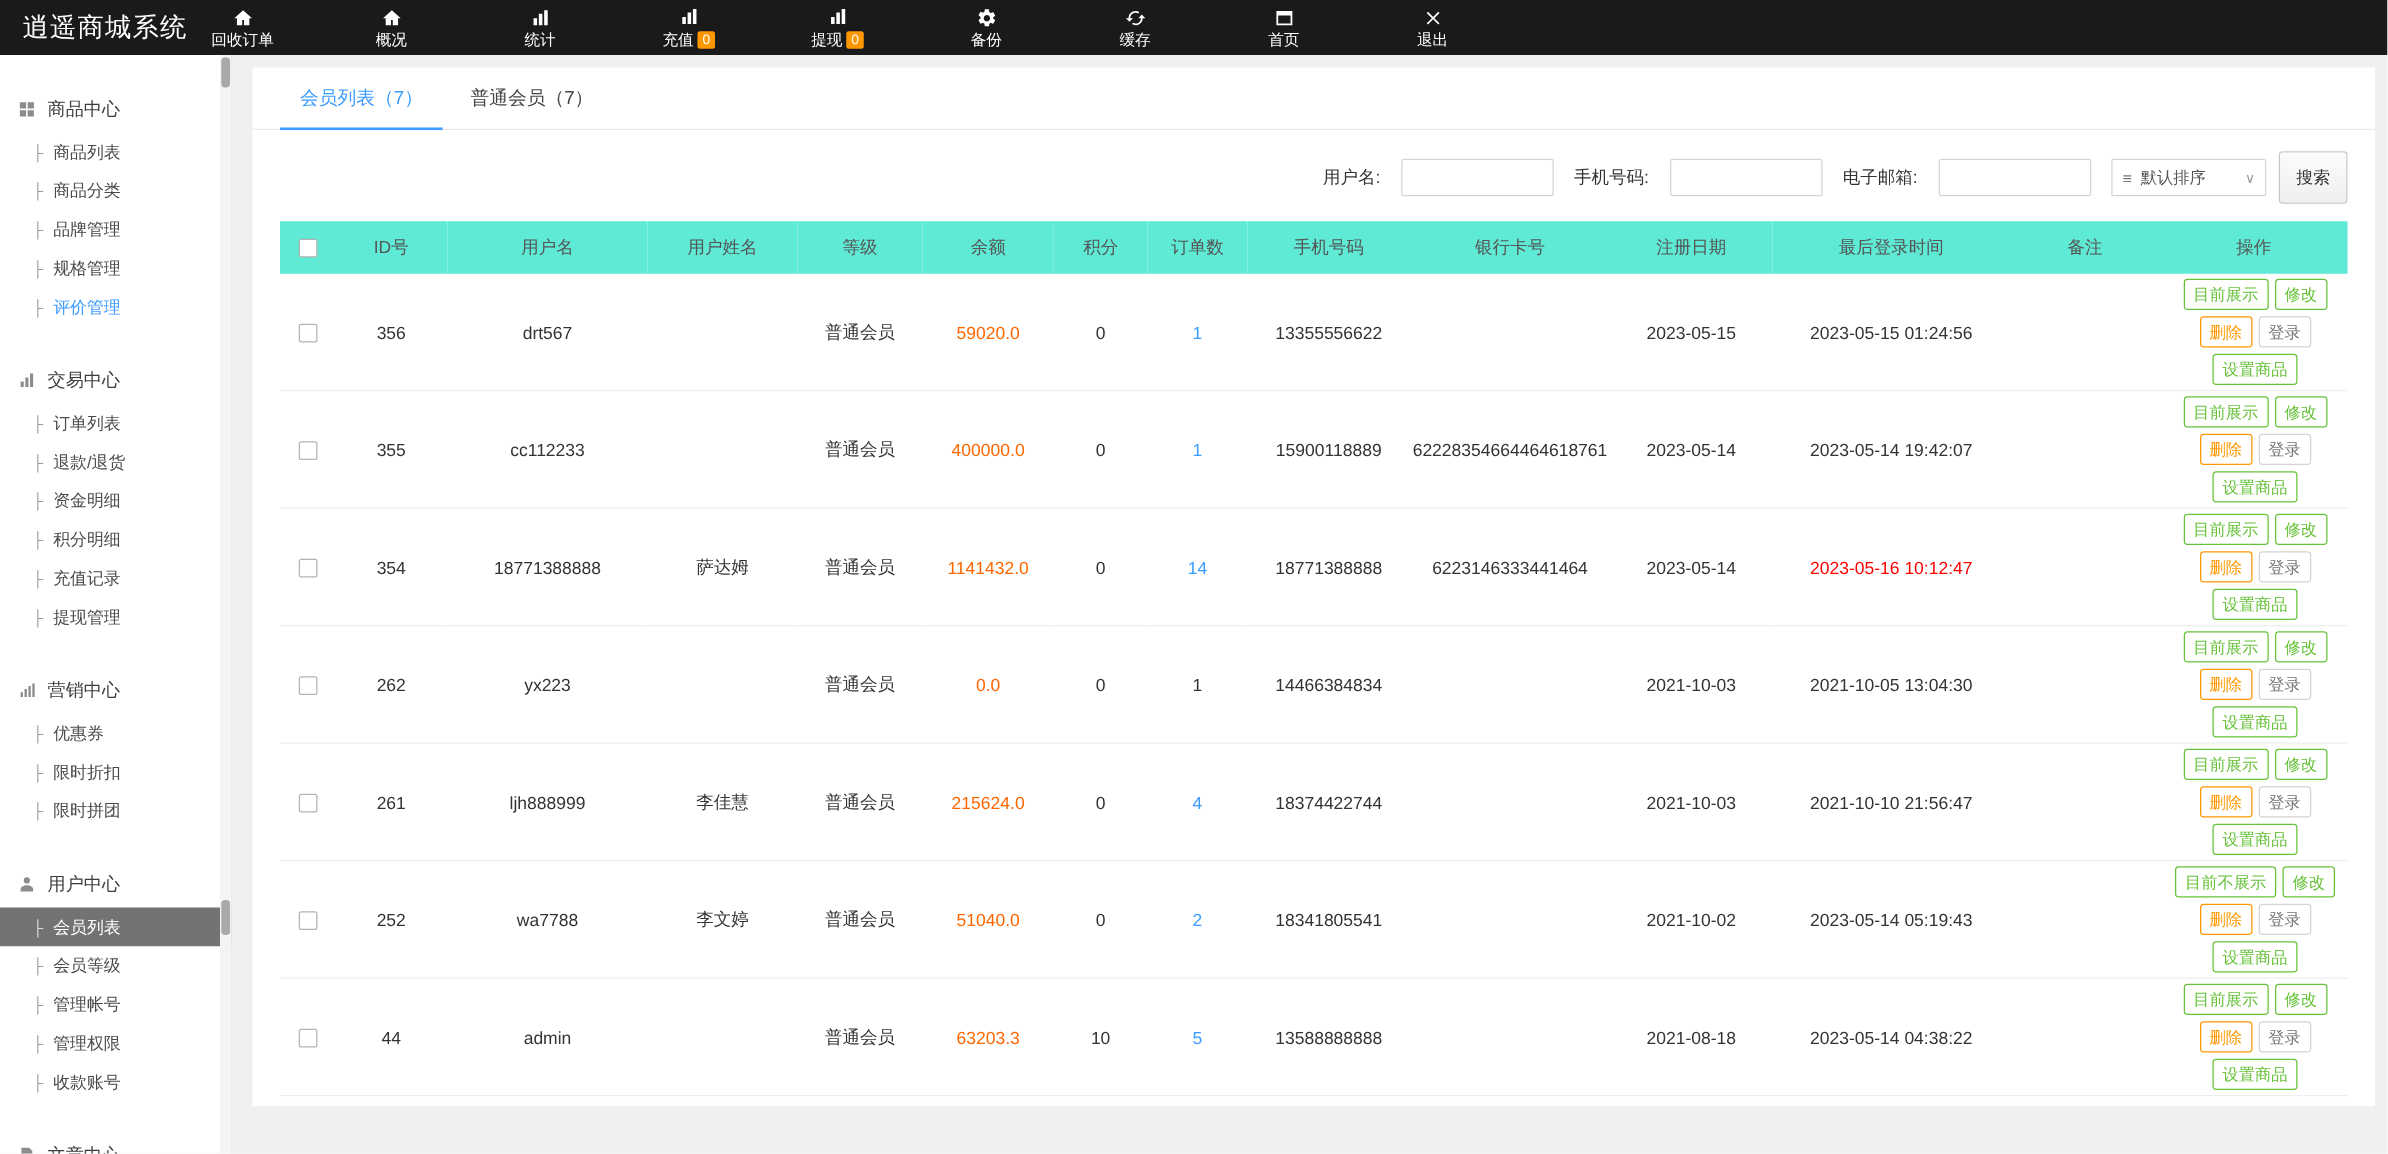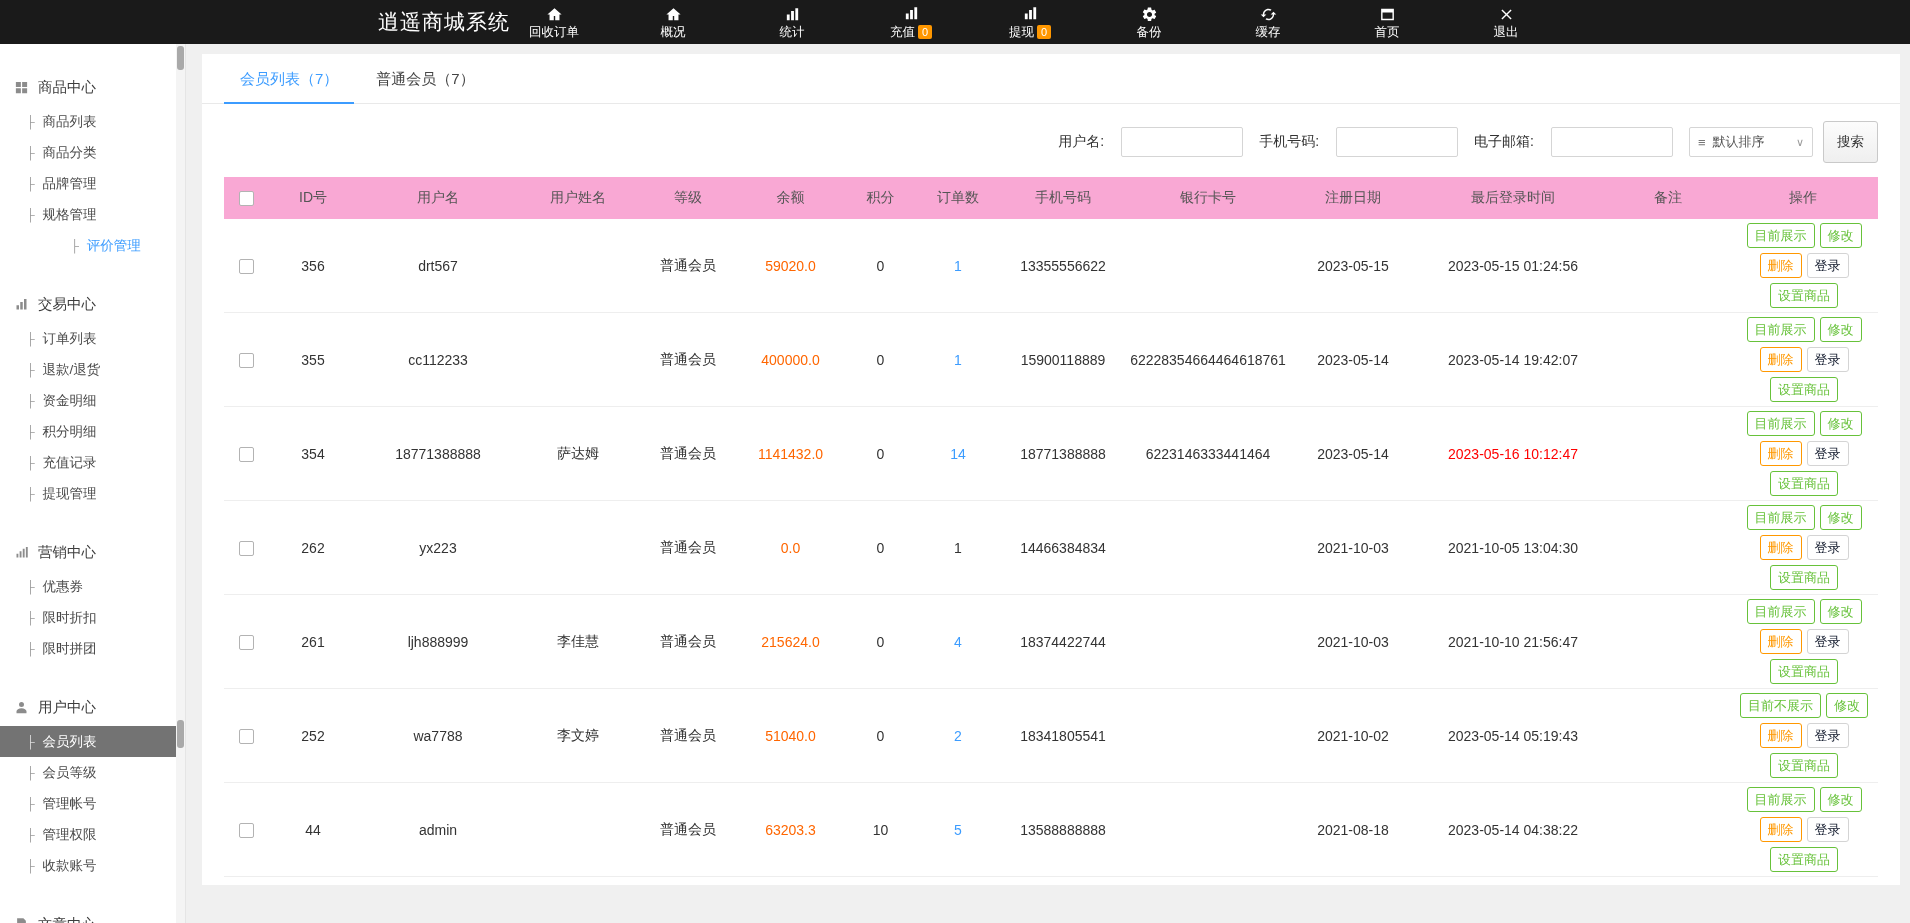--- a/index.html
+++ b/index.html
@@ -5,21 +5,21 @@
   :root{
     --accent:#3c9cff; --orange:#ff6600; --red:#ff0000; --badge:#ff9700;
     --green:#67c23a; --del:#ff9800;
   }
   *{box-sizing:border-box;}
   html,body{margin:0;padding:0;}
   body{width:1910px;height:923px;overflow:hidden;background:#f0f0f0;
        font-family:"Liberation Sans","DejaVu Sans",sans-serif;color:#333;}
 
   
-  .topbar{height:44px;background:#1a1a1a;display:flex;align-items:stretch;justify-content:center;}
+  .topbar{height:44px;background:#1a1a1a;display:flex;align-items:stretch;justify-content:flex-start;}
   .app-title{color:#fff;font-size:21px;display:flex;align-items:center;padding-left:18px;letter-spacing:1px;}
   .topnav{display:flex;gap:31px;}
   .nav-item{width:88px;display:flex;flex-direction:column;align-items:center;justify-content:center;color:#fff;cursor:pointer;gap:3px;}
   .nav-icon{height:17px;display:flex;}
   .nav-icon svg{width:17px;height:17px;fill:#fff;}
   .nav-text{font-size:12.5px;display:flex;align-items:center;gap:3px;line-height:1;}
   .badge{background:var(--badge);color:#fff;font-style:normal;font-size:11px;line-height:14px;padding:0 4px;border-radius:2px;}
 
   
   .layout{display:flex;height:879px;}
@@ -27,58 +27,58 @@
   .side-scroll{position:absolute;top:0;right:0;width:9px;height:100%;background:#f4f4f4;}
   .side-thumb{position:absolute;right:1px;width:7px;background:#a9a9a9;border-radius:3px;}
   .side-thumb.t1{top:2px;height:24px;}
   .side-thumb.t2{top:676px;height:28px;}
   .side-section{padding-top:20px;}
   .side-title{display:flex;align-items:center;gap:9px;padding:14px 0 9px 14px;font-size:14.5px;color:#3d3d3d;}
   .side-icon{display:flex;}
   .side-icon svg{width:15px;height:15px;fill:#8c8c8c;}
   .side-item{height:31px;line-height:31px;padding-left:26px;font-size:13.5px;color:#4a4a4a;cursor:pointer;white-space:nowrap;}
   .side-item .tick{color:#9a9a9a;margin-right:8px;font-size:12px;}
-  .side-item.blue{color:var(--accent);text-align:center;}
+  .side-item.blue{color:var(--accent);}
   .side-item.active{background:#737373;color:#fff;}
   .side-item.active .tick{color:#ddd;}
 
   
   .main{flex:1;padding:10px 13px 0 16px;}
   .card{background:#fff;min-height:826px;padding-bottom:8px;}
   .tabs{display:flex;align-items:flex-end;border-bottom:1px solid #e9e9e9;padding-left:22px;height:50px;gap:6px;}
   .tab{padding:0 16px;line-height:46px;font-size:15px;color:#444;cursor:pointer;border-bottom:2px solid transparent;margin-bottom:-1px;}
   .tab.active{color:var(--accent);border-bottom-color:var(--accent);}
 
   .searchbar{display:flex;align-items:center;justify-content:flex-end;padding:17px 22px 14px;font-size:14px;color:#333;}
   .field{display:flex;align-items:center;margin-left:16px;gap:17px;}
   .field input{width:122px;height:30px;border:1px solid #d5d5d5;border-radius:2px;padding:0 8px;font-size:13px;outline:none;background:#fff;}
   .sort-select{margin-left:16px;width:124px;height:30px;border:1px solid #d5d5d5;border-radius:2px;background:#fff;display:flex;align-items:center;gap:7px;padding:0 8px;font-size:13px;color:#555;cursor:pointer;}
   .sort-lines{font-size:13px;color:#777;}
   .sort-caret{margin-left:auto;font-size:11px;color:#999;}
   .search-btn{margin-left:10px;height:42px;padding:0 13px;font-size:13.5px;color:#333;background:linear-gradient(#fcfcfc,#efefef);border:1px solid #c9c9c9;border-radius:3px;cursor:pointer;font-family:inherit;}
 
   
   .member-table{width:calc(100% - 44px);margin:0 22px;border-collapse:collapse;font-size:14px;color:#333;table-layout:fixed;}
-  .member-table th{background:#f9a8d4;height:42px;font-weight:normal;color:#555;text-align:center;font-size:14px;}
+  .member-table th{background:#5eead4;height:42px;font-weight:normal;color:#555;text-align:center;font-size:14px;}
   .member-table td{border-bottom:1px solid #eee;height:89px;text-align:center;word-break:break-all;padding:4px 2px;}
   .c1{width:44px;}  .c2{width:90px;}  .c3{width:160px;} .c4{width:120px;}
   .c5{width:100px;} .c6{width:105px;} .c7{width:75px;}  .c8{width:80px;}
   .c9{width:130px;} .c10{width:160px;}.c11{width:130px;}.c12{width:190px;}
   .c13{width:120px;}.c14{width:150px;}
   .balance-cell{color:var(--orange);}
   .orders-cell{color:var(--accent);cursor:pointer;}
   .orders-cell.plain{color:#333;cursor:default;}
   .login-red{color:var(--red);}
   .checkbox{display:inline-block;width:15px;height:15px;border:1px solid #b3b3b3;border-radius:2px;background:#fff;vertical-align:middle;cursor:pointer;}
 
   .ops-wrap{display:flex;flex-wrap:wrap;justify-content:center;gap:5px;width:148px;margin:0 auto;}
   .btn{font-size:13px;line-height:1;padding:5px 7px;border-radius:3px;background:#fff;cursor:pointer;font-family:inherit;}
   .btn.green{border:1px solid var(--green);color:var(--green);}
   .btn.orange{border:1px solid var(--del);color:var(--del);}
-  .btn.gray{border:1px solid #d4d4d4;color:#0f172a;text-align:center;}
+  .btn.gray{border:1px solid #d4d4d4;color:#737373;text-align:center;}
 
   .batch-row{display:flex;align-items:center;gap:14px;padding:16px 22px 20px;}
   .batch-btn{height:30px;padding:0 12px;font-size:13.5px;background:linear-gradient(#fdfdfd,#efefef);border:1px solid #c9c9c9;border-radius:3px;cursor:pointer;color:#333;font-family:inherit;}
 </style>
 </head>
 <body>
 
 <div class="topbar">
   <div class="app-title">逍遥商城系统</div>
   <div class="topnav" id="topnav">

